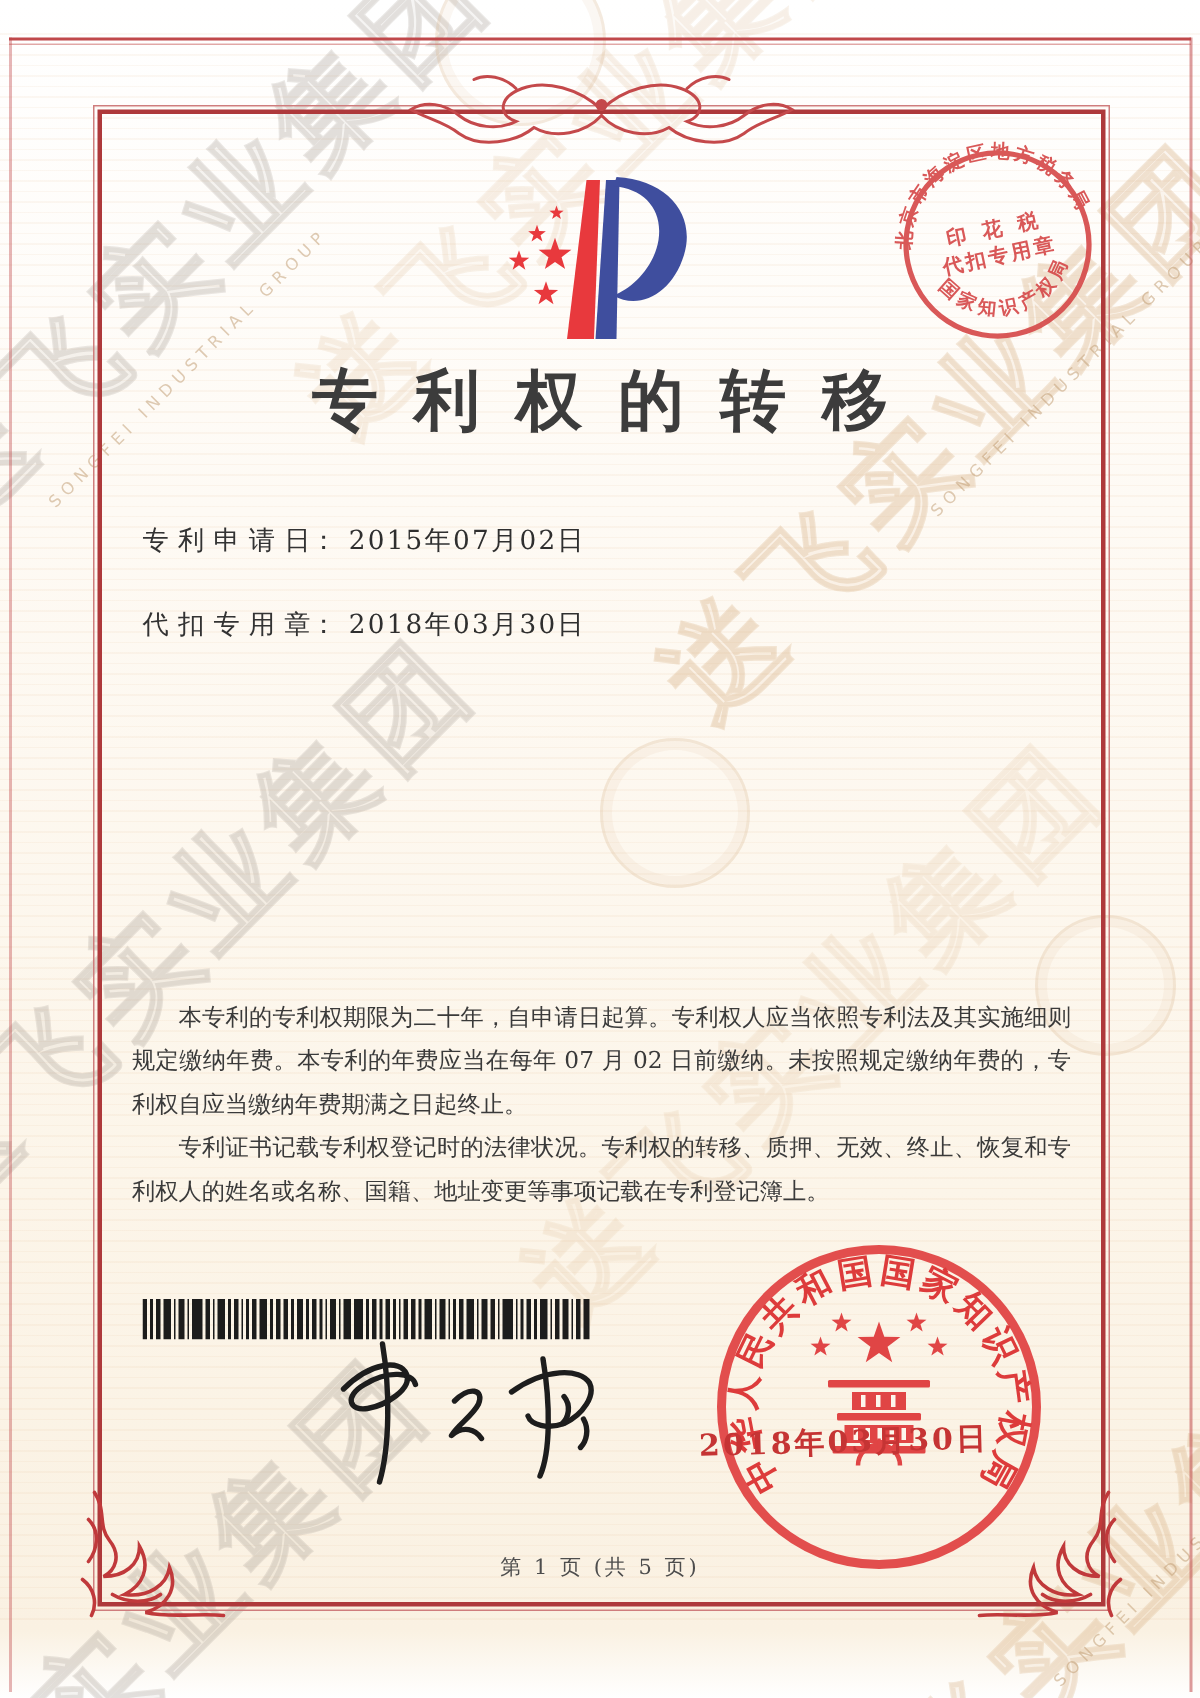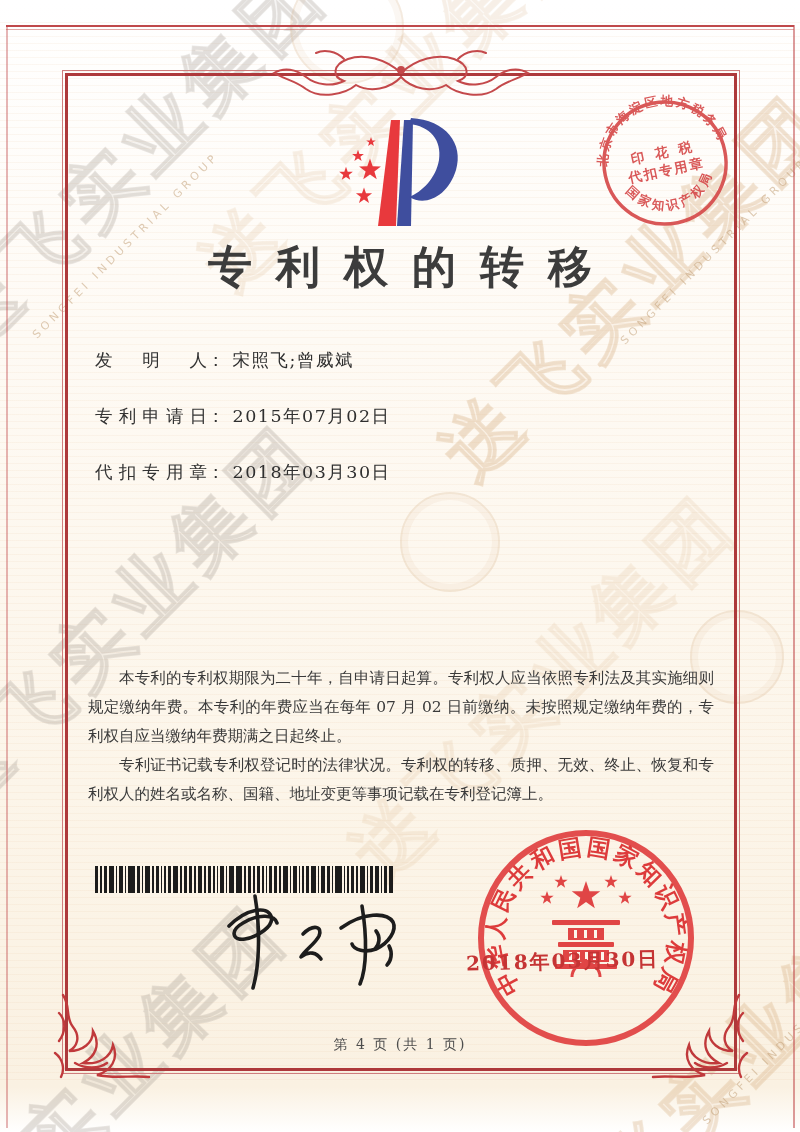--- a/index.html
+++ b/index.html
@@ -148,23 +148,20 @@
       <text x="71" y="65" text-anchor="middle" font-size="13.5" font-weight="700" fill="#d64b4b" letter-spacing="3" font-family="'DejaVu Serif',serif">印 花 税</text>
       <text x="71" y="83" text-anchor="middle" font-size="13.5" font-weight="700" fill="#d64b4b" letter-spacing="2" font-family="'DejaVu Serif',serif">代扣专用章</text>
       <text font-size="12.5" font-weight="700" fill="#d64b4b" letter-spacing="3" font-family="'DejaVu Serif',serif">
         <textPath href="#taxBot" startOffset="50%" text-anchor="middle">国家知识产权局</textPath>
       </text>
     </svg>
 
     <div class="title">专利权的转移</div>
 
     <div class="fields">
-      <div class="field-row">
-        <span class="field-label">发明人</span><span class="field-colon">：</span><span class="field-value">宋照飞;曾威斌</span>
-      </div>
       <div class="field-row">
         <span class="field-label">专利申请日</span><span class="field-colon">：</span><span class="field-value">2015年07月02日</span>
       </div>
       <div class="field-row">
         <span class="field-label">代扣专用章</span><span class="field-colon">：</span><span class="field-value">2018年03月30日</span>
       </div>
     </div>
 
     <div class="body-text">
       <p>本专利的专利权期限为二十年，自申请日起算。专利权人应当依照专利法及其实施细则规定缴纳年费。本专利的年费应当在每年 07 月 02 日前缴纳。未按照规定缴纳年费的，专利权自应当缴纳年费期满之日起终止。</p>
@@ -276,15 +273,15 @@
         <rect x="121" y="128" width="3" height="8" fill="#fdf6ec"></rect>
         <rect x="129" y="128" width="3" height="8" fill="#fdf6ec"></rect>
         <rect x="83" y="140" width="62" height="5" rx="1"></rect>
         <path d="M100,153 a14,14 0 0 1 28,0" fill="none" stroke="#e04545" stroke-width="3"></path>
         <path d="M106,143 L102,137 M114,142 L114,135 M122,143 L126,137" fill="none" stroke="#e04545" stroke-width="2.4"></path>
       </g>
     </svg>
 
     <div class="seal-date">2018年03月30日</div>
 
-    <div class="footer">第 4 页 (共 1 页)</div>
+    <div class="footer">第 1 页 (共 5 页)</div>
   </div>
 </div>
 
 </body></html>

